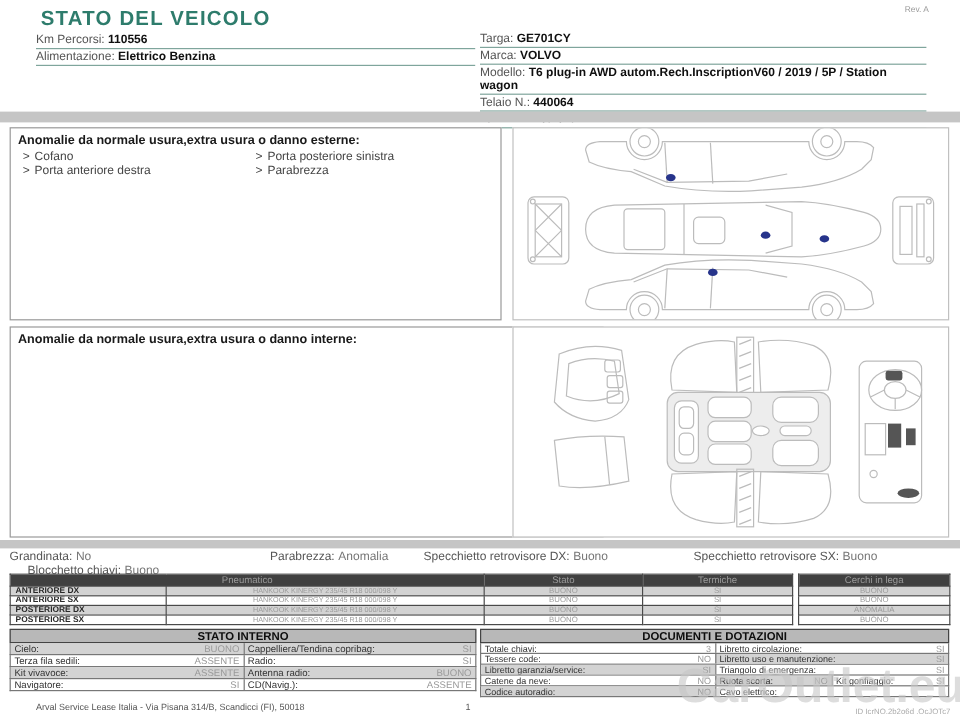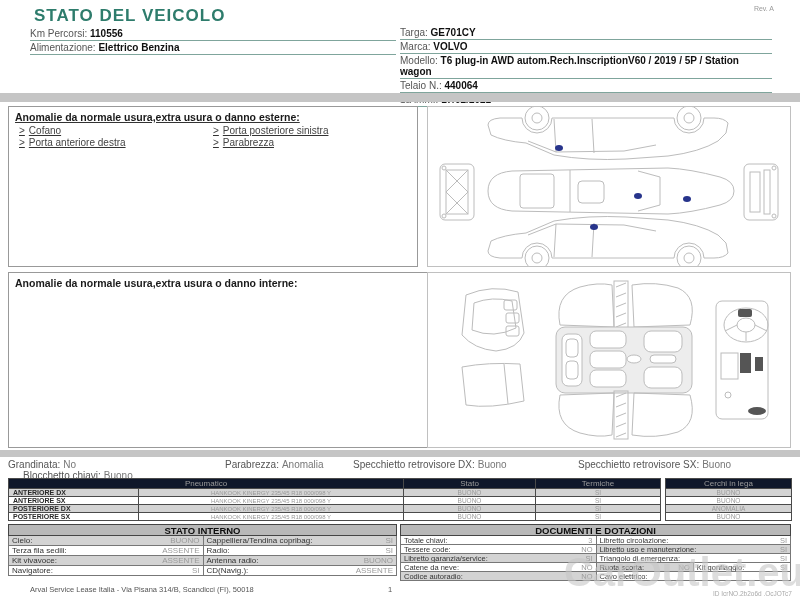--- a/index.html
+++ b/index.html
@@ -20,42 +20,42 @@
   .fields-right { left:400px; top:26px; width:372px; }
   .field { border-bottom:1px solid #7fa59c; padding:1px 0 1px 0; font-size:10px; line-height:11px; color:#555; }
   .field b { color:#0f0f0f; }
 
   .graybar { left:0; width:800px; background:#c5c5c5; }
   #bar1 { top:93px;  height:9px; }
   #bar2 { top:450px; height:7px; }
 
   
   .panel { position:absolute; border:1px solid #999; background:#fff; }
-  #ext-text    { left:8px;   top:106px; width:410px; height:161px;text-decoration:underline; }
+  #ext-text    { left:8px;   top:106px; width:410px; height:161px; }
   #ext-diagram { left:427px; top:106px; width:364px; height:161px; border-color:#c0c0c0; }
   #int-text    { left:8px;   top:272px; width:495px; height:176px; }
   #int-diagram { left:427px; top:272px; width:364px; height:176px; border-color:#c0c0c0; }
   .panel-title { font-size:10.5px; font-weight:bold; color:#1a1a1a; padding:4px 6px 2px 6px; }
   .anom-cols { display:flex; padding:0 10px; }
   .anom-col { width:50%; }
   .anom-item { font-size:10px; color:#444; line-height:12px; white-space:nowrap; }
   .anom-item .mk { margin-right:4px; }
 
   
   .sum { font-size:10px; color:#555; white-space:nowrap; }
   .sum .v { color:#777; margin-left:3px; }
 
   
   table { border-collapse:collapse; table-layout:fixed; }
   #tire-table   { position:absolute; left:8px;   top:478px; width:652px; }
   #cerchi-table { position:absolute; left:665px; top:478px; width:127px; }
   #tire-table th, #tire-table td, #cerchi-table th, #cerchi-table td {
     border:1px solid #4a4a4a; overflow:hidden; white-space:nowrap; padding:0 2px;
   }
-  .th-gray { height:9px; font-size:8px; font-weight:normal; color:#9a9a9a; text-align:center; background:#0f172a; }
+  .th-gray { height:9px; font-size:8px; font-weight:normal; color:#9a9a9a; text-align:center; background:#404040; }
   .trow { height:8px; }
   .shade { background:#d3d3d3; }
   .pos  { font-size:7px; font-weight:bold; color:#2a2a2a; text-align:left; padding-left:4px !important; }
   .tdesc{ font-size:6px; color:#9a9a9a; text-align:center; }
   .cc   { font-size:6.5px; color:#9a9a9a; text-align:center; }
 
   
   .btable { position:absolute; font-size:8px; }
   #stato-interno { left:8px;   top:524px; width:389px; }
   #documenti     { left:400px; top:524px; width:391px; }

